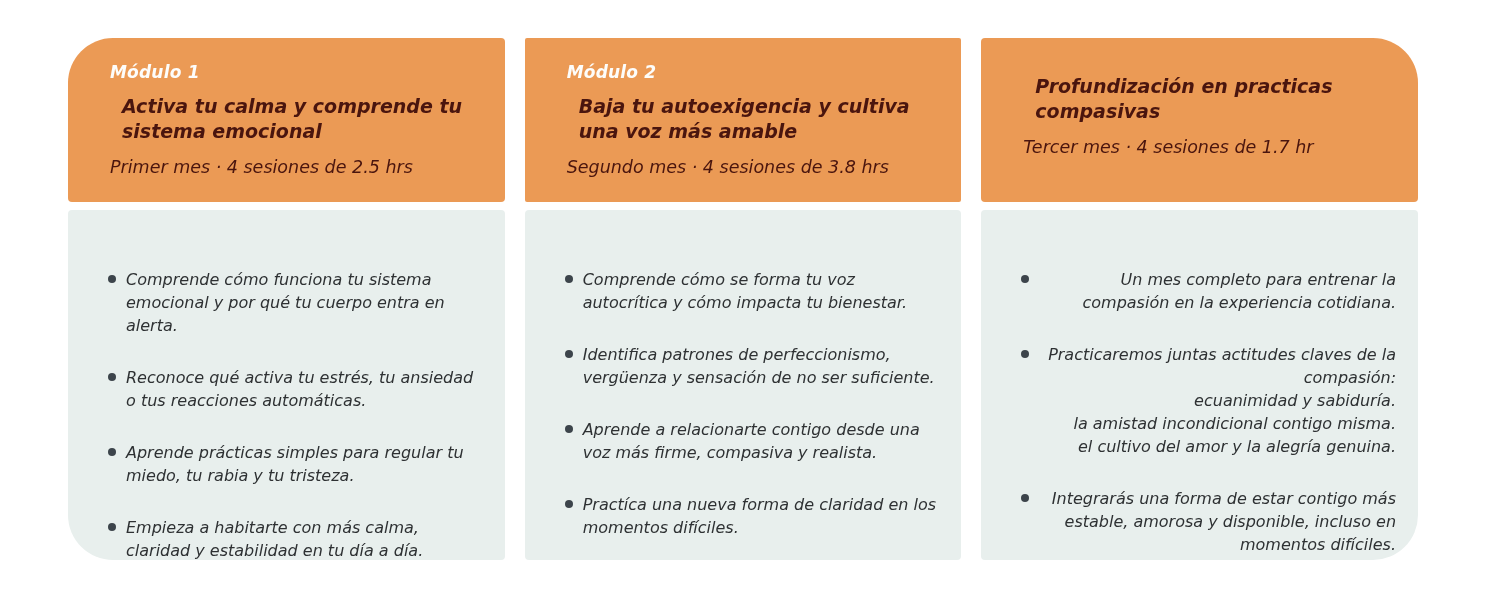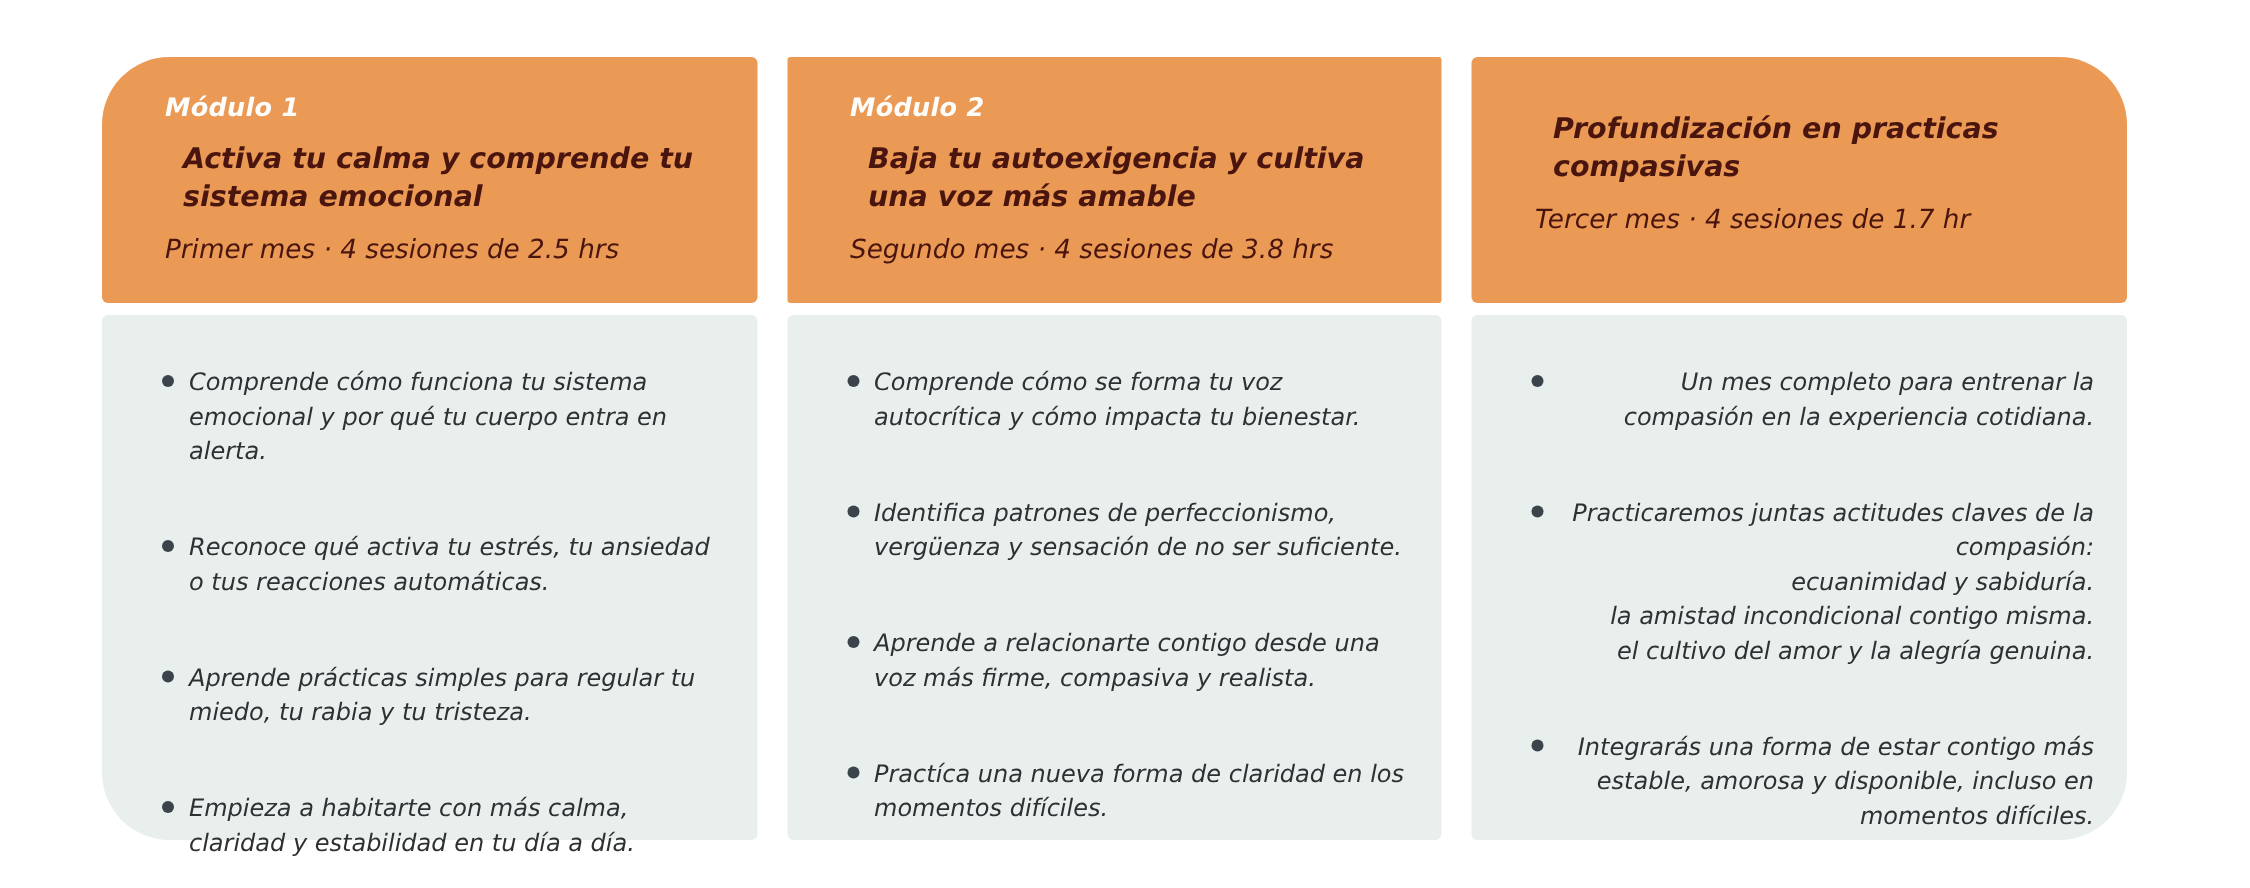--- a/index.html
+++ b/index.html
@@ -51,21 +51,21 @@
   }
   .module-body{
     background:var(--body-bg);
     margin-top:8px;
     height:350px;
     padding:33px 22px 0 40px;
     border-radius:4px;
   }
   .module-card.first .module-body{border-radius:4px 4px 4px 45px;}
   .module-card.last  .module-body{border-radius:4px 4px 45px 4px;text-align:right;}
-  .bullet-list{display:flex;flex-direction:column;gap:41px;}
+  .bullet-list{display:flex;flex-direction:column;gap:29px;margin-top:25px;}
   .bullet-item{display:flex;align-items:flex-start;}
   .bullet-dot{
     width:8px;height:8px;border-radius:50%;
     background:var(--bullet);
     margin:7px 10px 0 0;flex-shrink:0;
   }
   .bullet-text{
     color:var(--body-text);
     font-size:16px;font-style:italic;
     line-height:1.44;

